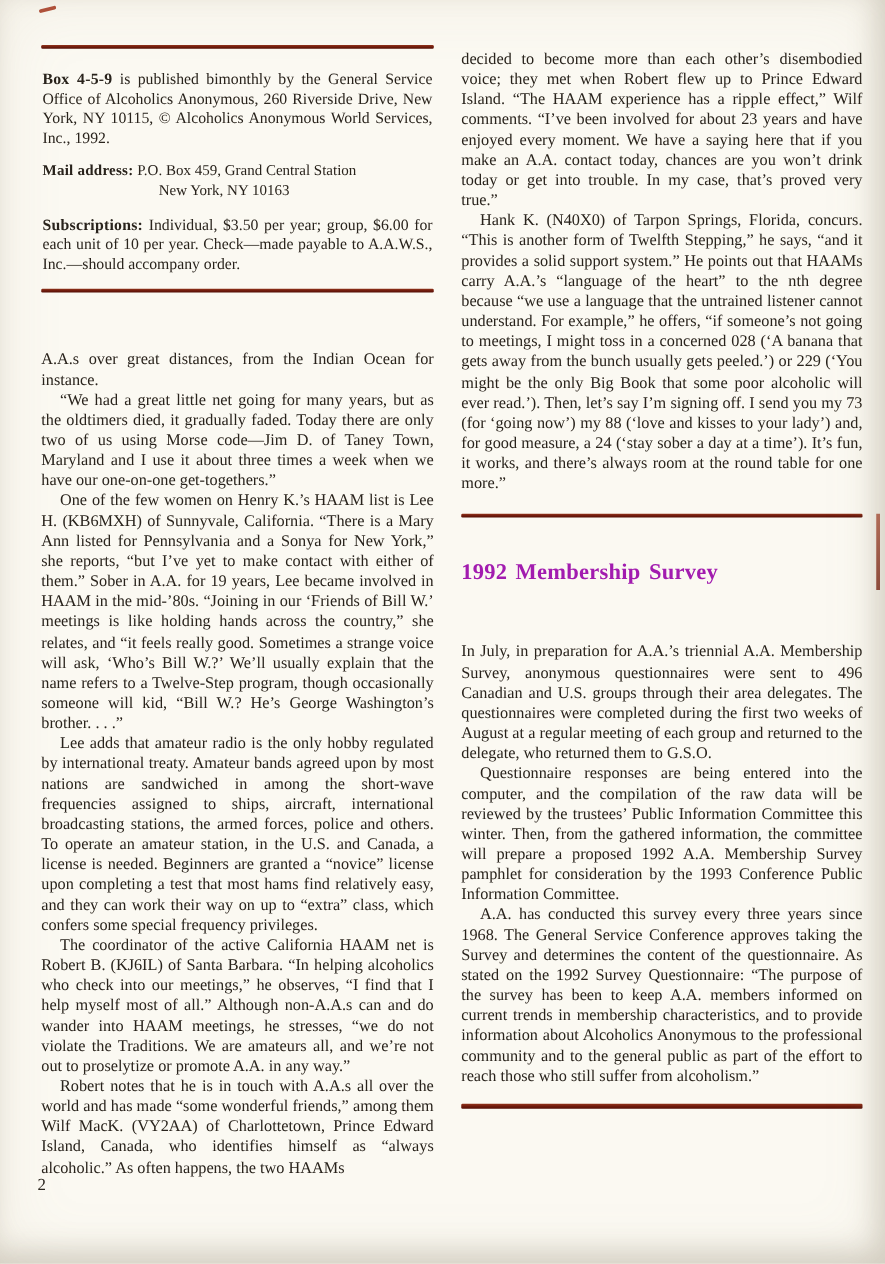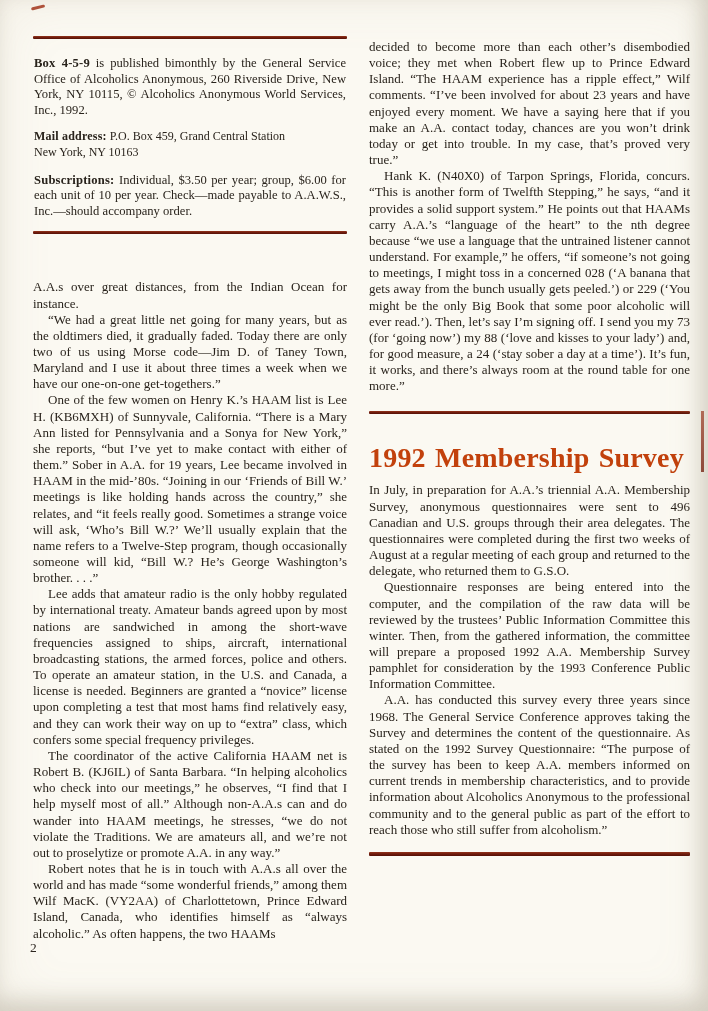--- a/index.html
+++ b/index.html
@@ -32,41 +32,41 @@
 
   
   .masthead { padding: 17px 1px 1px 1px; }
   .masthead .mh {
     margin: 0 0 11px 0;
     font-size: 12.6px; line-height: 15.6px;
     text-align: justify;
   }
   .masthead b { letter-spacing: 0.2px; }
   .mail-block { margin: 0 0 12px 0; font-size: 12px; line-height: 15.6px; }
-  .mail-line2 { }
+  .mail-line2 { margin-left: 93px; }
 
   
   .body-text { font-size: 13px; line-height: 16.15px; text-align: justify; }
   .body-text p { margin: 0; }
   .body-text p.indent { text-indent: 15px; }
 
   .article-left { margin-top: 45px; font-family: Liberation Serif, serif; }
 
   .col-right .continuation { margin-top: 3px; }
   .divider-rule { margin-top: 17px; }
 
   .headline {
     margin: 28px 0 0 0;
-    font-size: 28px; line-height: 31px;
-    font-weight: bold; color: #c2410c;
+    font-size: 18px; line-height: 31px;
+    font-weight: bold; color: #a21caf;
     letter-spacing: 0.2px; word-spacing: 2px;
   }
   .headline span { display: block; }
 
-  .survey-body { margin-top: 9px; }
+  .survey-body { margin-top: 40px; }
   .bottom-rule { margin-top: 14px; }
 
   .page-number {
     position: absolute; left: 30px; top: 940px;
     font-size: 13.5px; color: #2c261f; z-index: 6;
   }
 
   
   .mark-top-left {
     position: absolute; left: 31px; top: 6px; z-index: 4;

